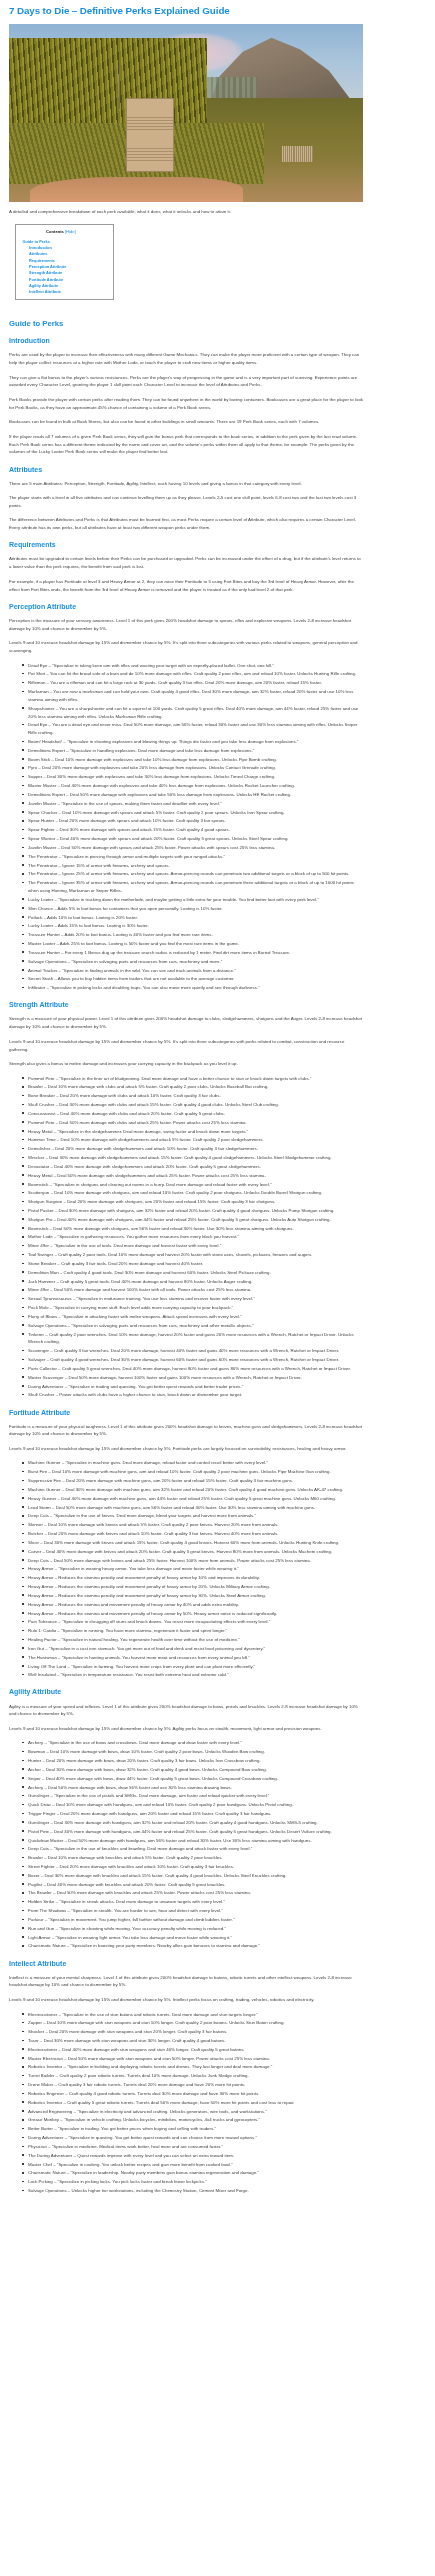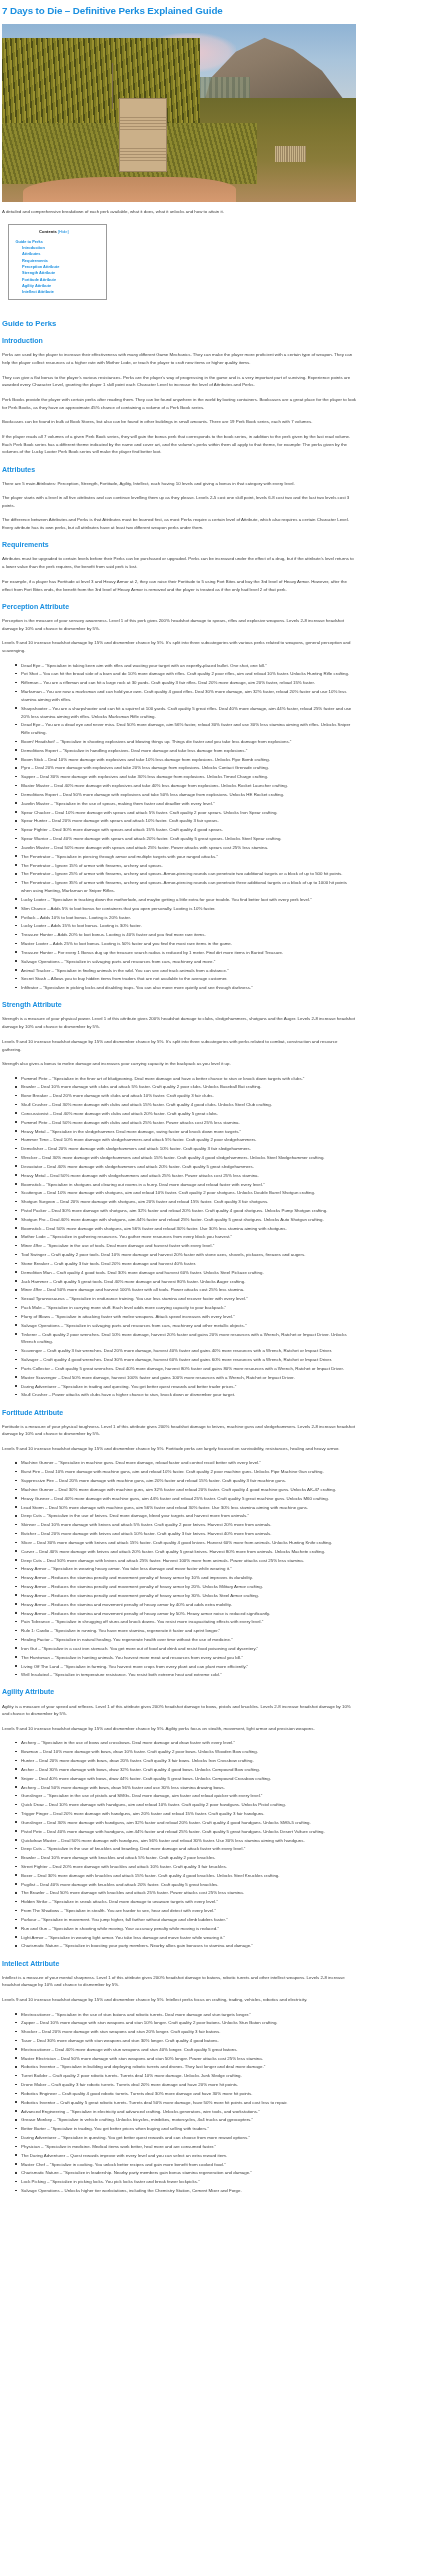--- a/index.html
+++ b/index.html
@@ -3,21 +3,21 @@
 <meta charset="utf-8">
 <style>
   html,body{margin:0;padding:0;background:#ffffff;}
   body{
     font-family:"Liberation Sans", sans-serif;
     width:435px;
     color:#3c3c3c;
     -webkit-font-smoothing:antialiased;
   }
   .page{width:435px;padding:0 0 15.5px 0;box-sizing:border-box;}
-  .inner{padding:0 2px;}
+  .inner{padding:0 9px;}
   h1.page-title{
     color:#1a8fe0;
     font-size:9.8px;
     line-height:1.25;
     font-weight:bold;
     margin:5.2px 0 6.2px 0;
     letter-spacing:-0.1px;
   }
   .hero{
     width:354px;

